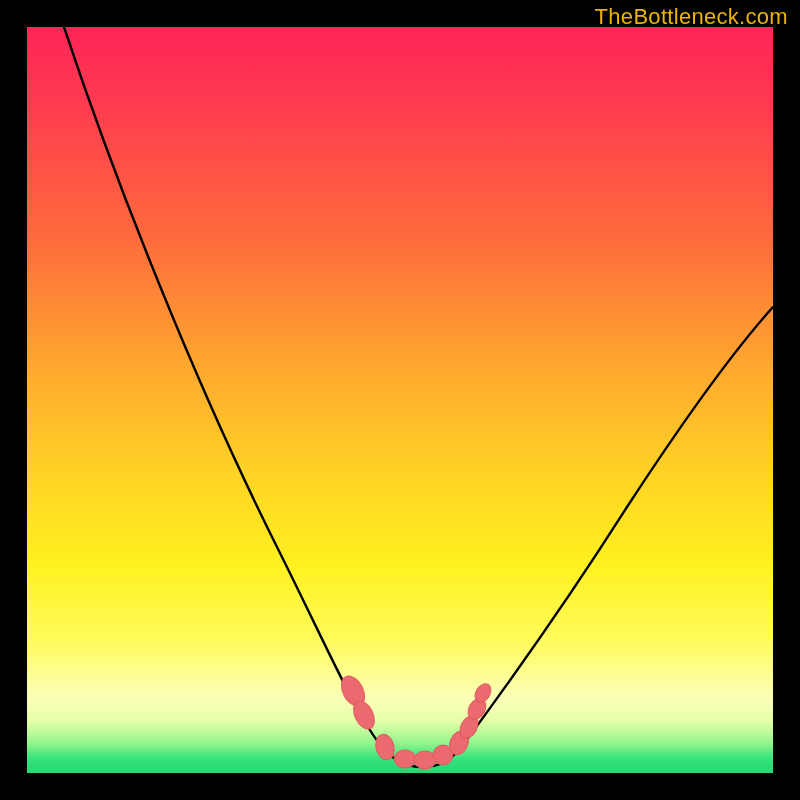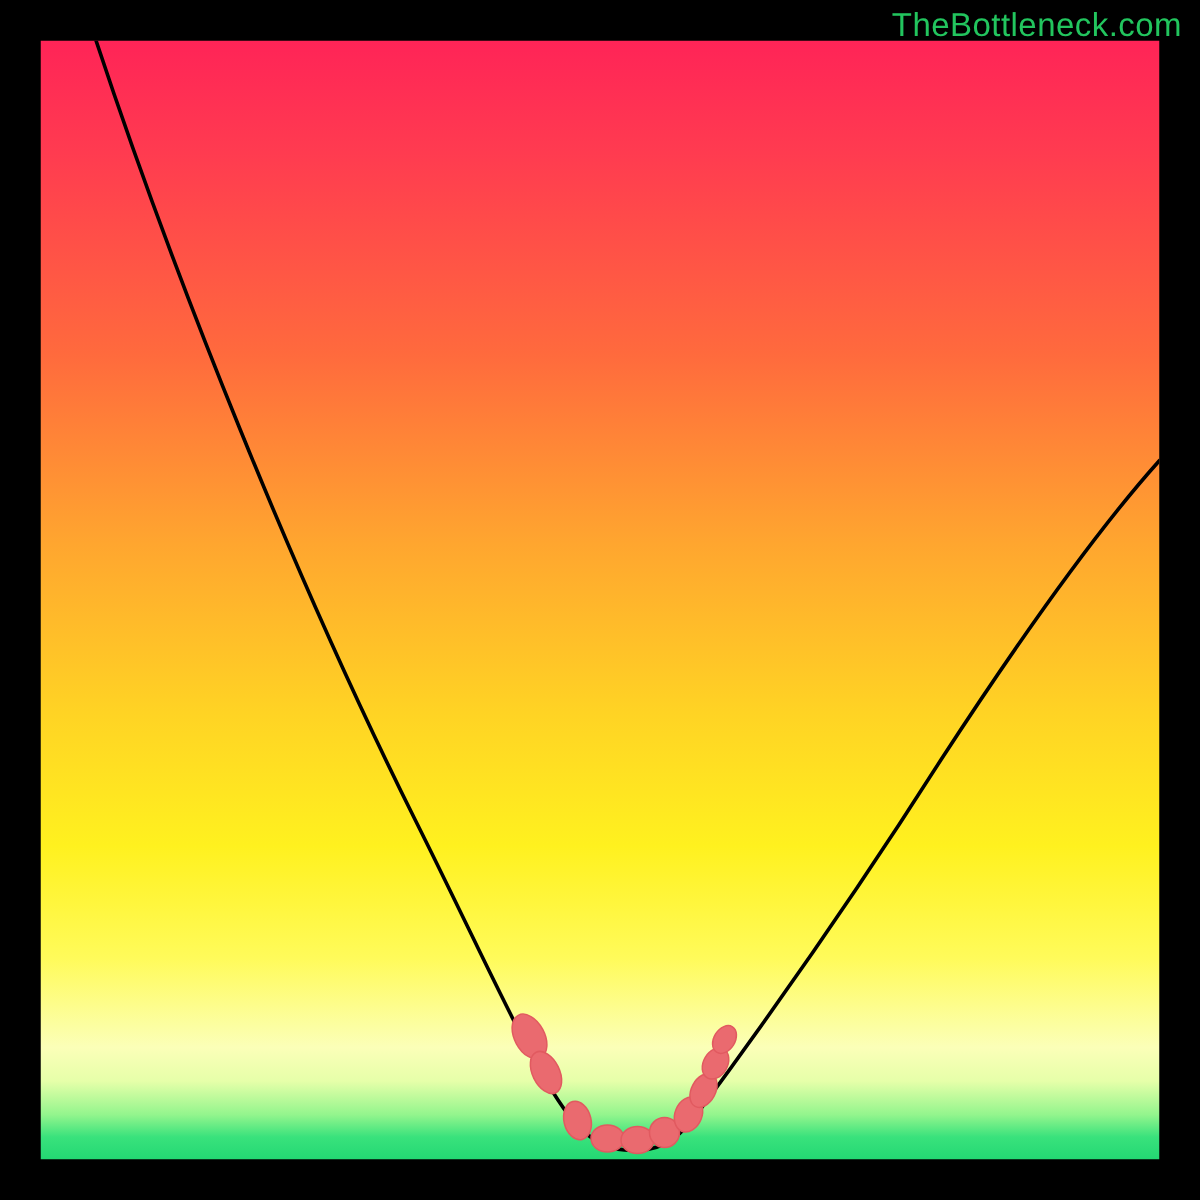--- a/index.html
+++ b/index.html
@@ -45,21 +45,21 @@
     );
   }
   .curve {
     position: absolute;
     inset: 0;
   }
   .watermark {
     position: absolute;
     top: 4px;
     right: 12px;
-    color: #22c55e;
+    color: #eab308;
     font-size: 22px;
     letter-spacing: 0.3px;
     font-weight: 500;
     margin-left: 39px;
   }
 </style>
 </head>
 <body>
 
 <div class="frame">

